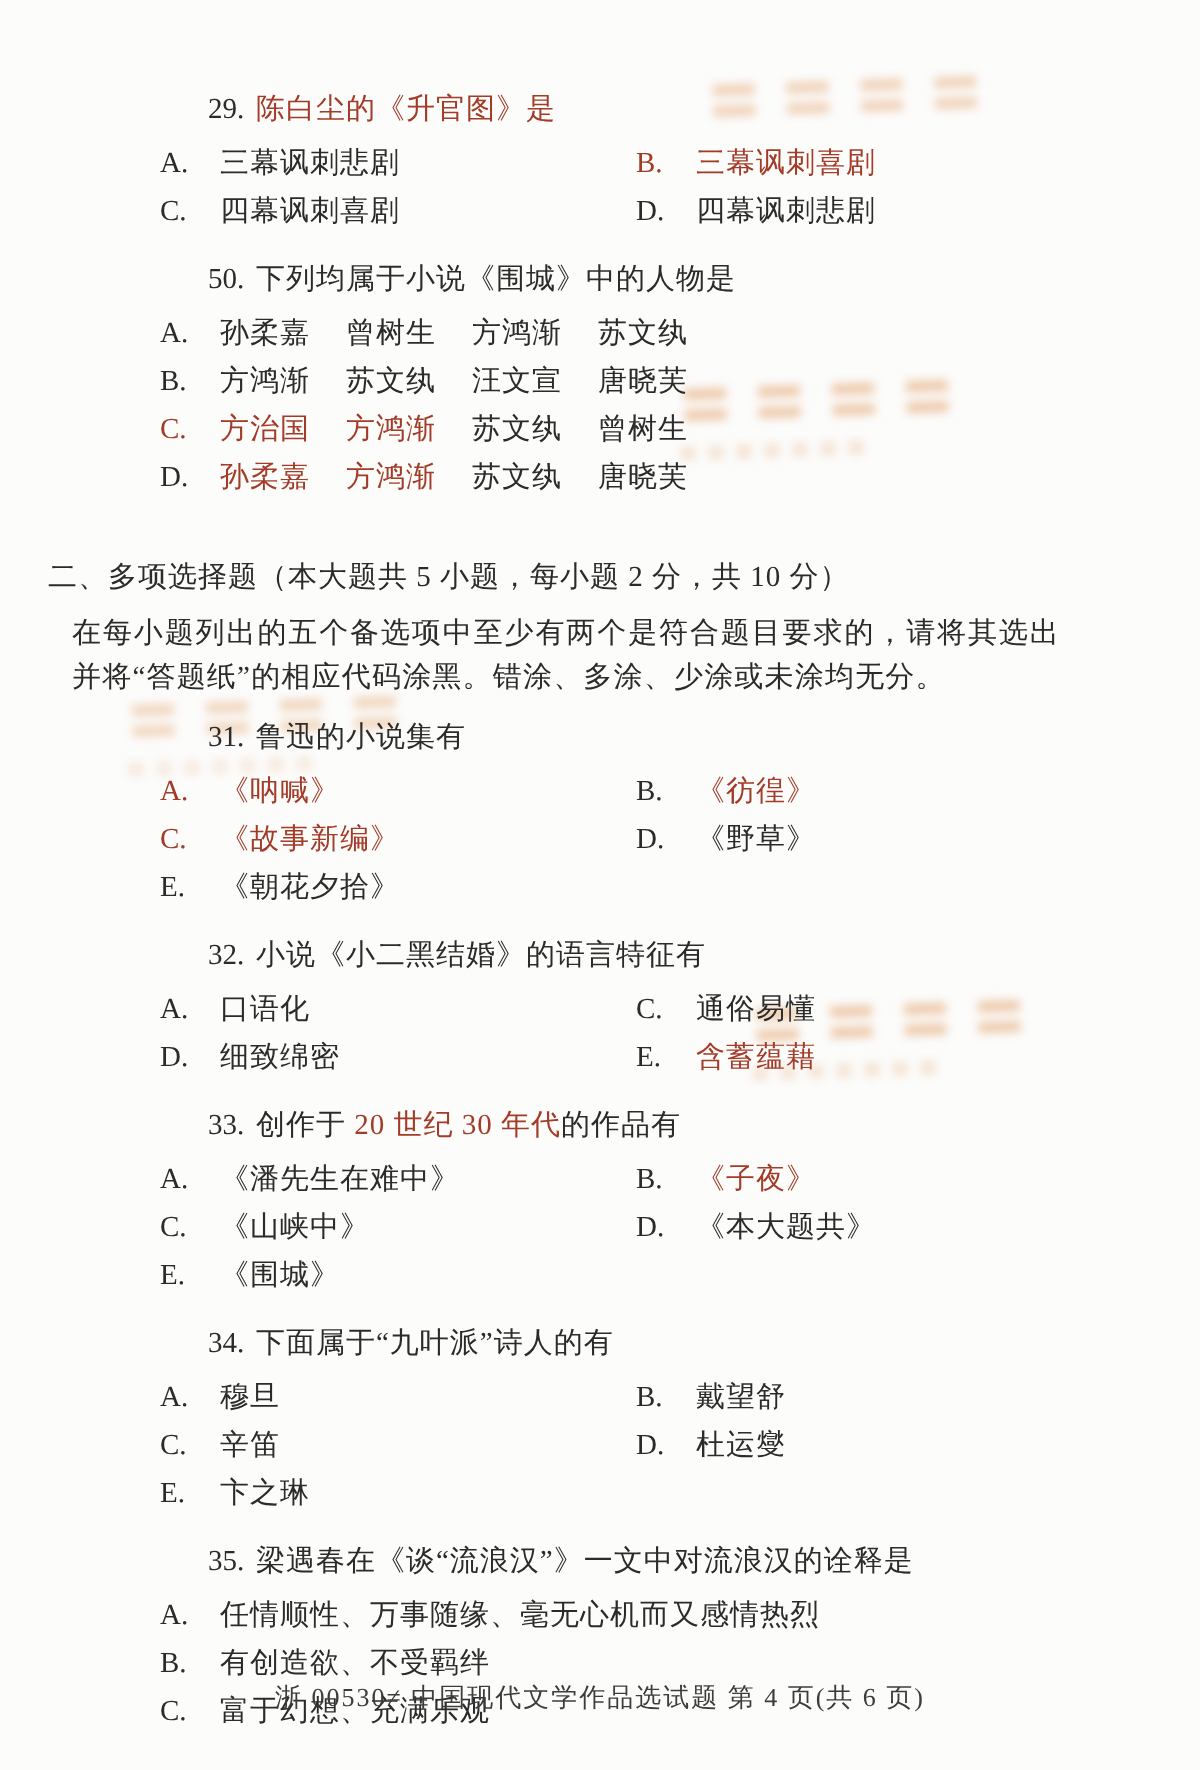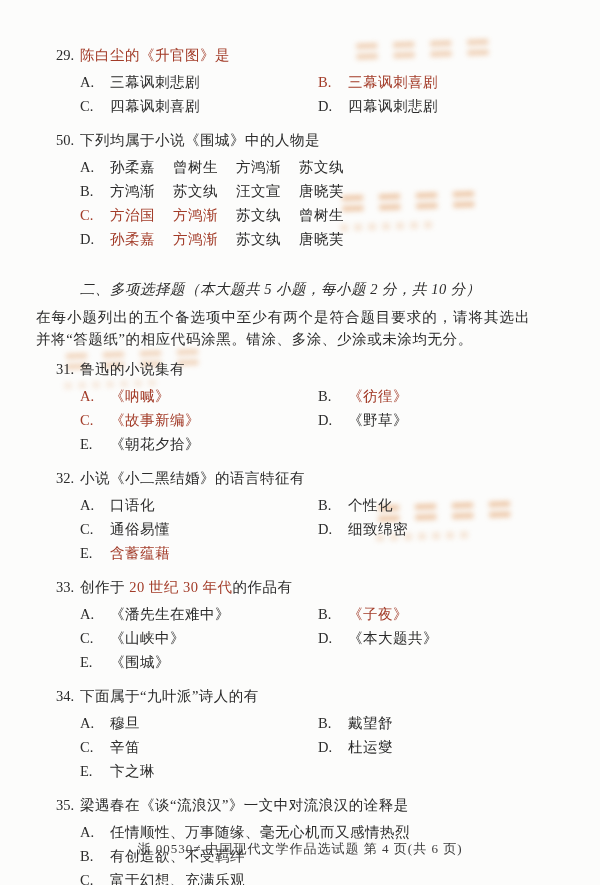--- a/index.html
+++ b/index.html
@@ -12,35 +12,35 @@
   body{
     width:600px;height:885px;position:relative;overflow:hidden;
     background:var(--paper);
     font-family:"Liberation Serif","DejaVu Serif",serif;
     color:var(--ink);
     font-size:14.5px;
   }
   #content{position:relative;z-index:2;padding-top:44px;}
   .question{margin-bottom:11px;}
   .q-line{line-height:23px;margin-bottom:3px;padding-left:56px;}
-  .q-num{display:inline-block;min-width:24px;}
+  .q-num{display:inline-block;min-width:24px;margin-left:48px;}
   .q-stem{letter-spacing:.5px;text-align:center;}
   .red{color:var(--red);}
   .opts-pairs{
     display:grid;grid-template-columns:238px 1fr;
     margin-left:80px;row-gap:0;
   }
   .opts-rows{margin-left:80px;}
   .opt{line-height:24px;}
   .opt-label{display:inline-block;min-width:22px;margin-right:8px;}
   .opt-part{letter-spacing:.5px;}
   .opt-part.gapped{margin-right:18px;}
   
   #section2{margin:26px 0 8px 0;}
-  .sec-title{padding-left:80px;line-height:24px;margin-bottom:6px;letter-spacing:.5px;font-style:italic;}
+  .sec-title{padding-left:24px;line-height:24px;margin-bottom:6px;letter-spacing:.5px;}
   .sec-num{display:inline-block;min-width:24px;}
   .sec-instr{
     margin-left:36px;width:494px;line-height:21.5px;letter-spacing:.6px;
     text-align:justify;
   }
   
   #footer{
     position:absolute;left:0;right:0;top:840px;text-align:center;
     font-size:13px;color:#3c3c3c;letter-spacing:1px;z-index:2;
   }
@@ -113,21 +113,20 @@
           <div class="opt"><span class="opt-label">B.</span><span class="opt-part red">《彷徨》</span></div>
           <div class="opt"><span class="opt-label red">C.</span><span class="opt-part red">《故事新编》</span></div>
           <div class="opt"><span class="opt-label">D.</span><span class="opt-part">《野草》</span></div>
           <div class="opt"><span class="opt-label">E.</span><span class="opt-part">《朝花夕拾》</span></div>
         </div>
       </div>
       <div class="question">
         <div class="q-line"><span class="q-num">32.</span><span class="q-stem">小说《小二黑结婚》的语言特征有</span></div>
         <div class="opts-pairs">
           <div class="opt"><span class="opt-label">A.</span><span class="opt-part">口语化</span></div>
-          <div class="opt"><span class="opt-label">B.</span><span class="opt-part">个性化</span></div>
           <div class="opt"><span class="opt-label">C.</span><span class="opt-part">通俗易懂</span></div>
           <div class="opt"><span class="opt-label">D.</span><span class="opt-part">细致绵密</span></div>
           <div class="opt"><span class="opt-label">E.</span><span class="opt-part red">含蓄蕴藉</span></div>
         </div>
       </div>
       <div class="question">
         <div class="q-line"><span class="q-num">33.</span><span class="q-stem">创作于 </span><span class="q-stem red">20 世纪 30 年代</span><span class="q-stem">的作品有</span></div>
         <div class="opts-pairs">
           <div class="opt"><span class="opt-label">A.</span><span class="opt-part">《潘先生在难中》</span></div>
           <div class="opt"><span class="opt-label">B.</span><span class="opt-part red">《子夜》</span></div>

